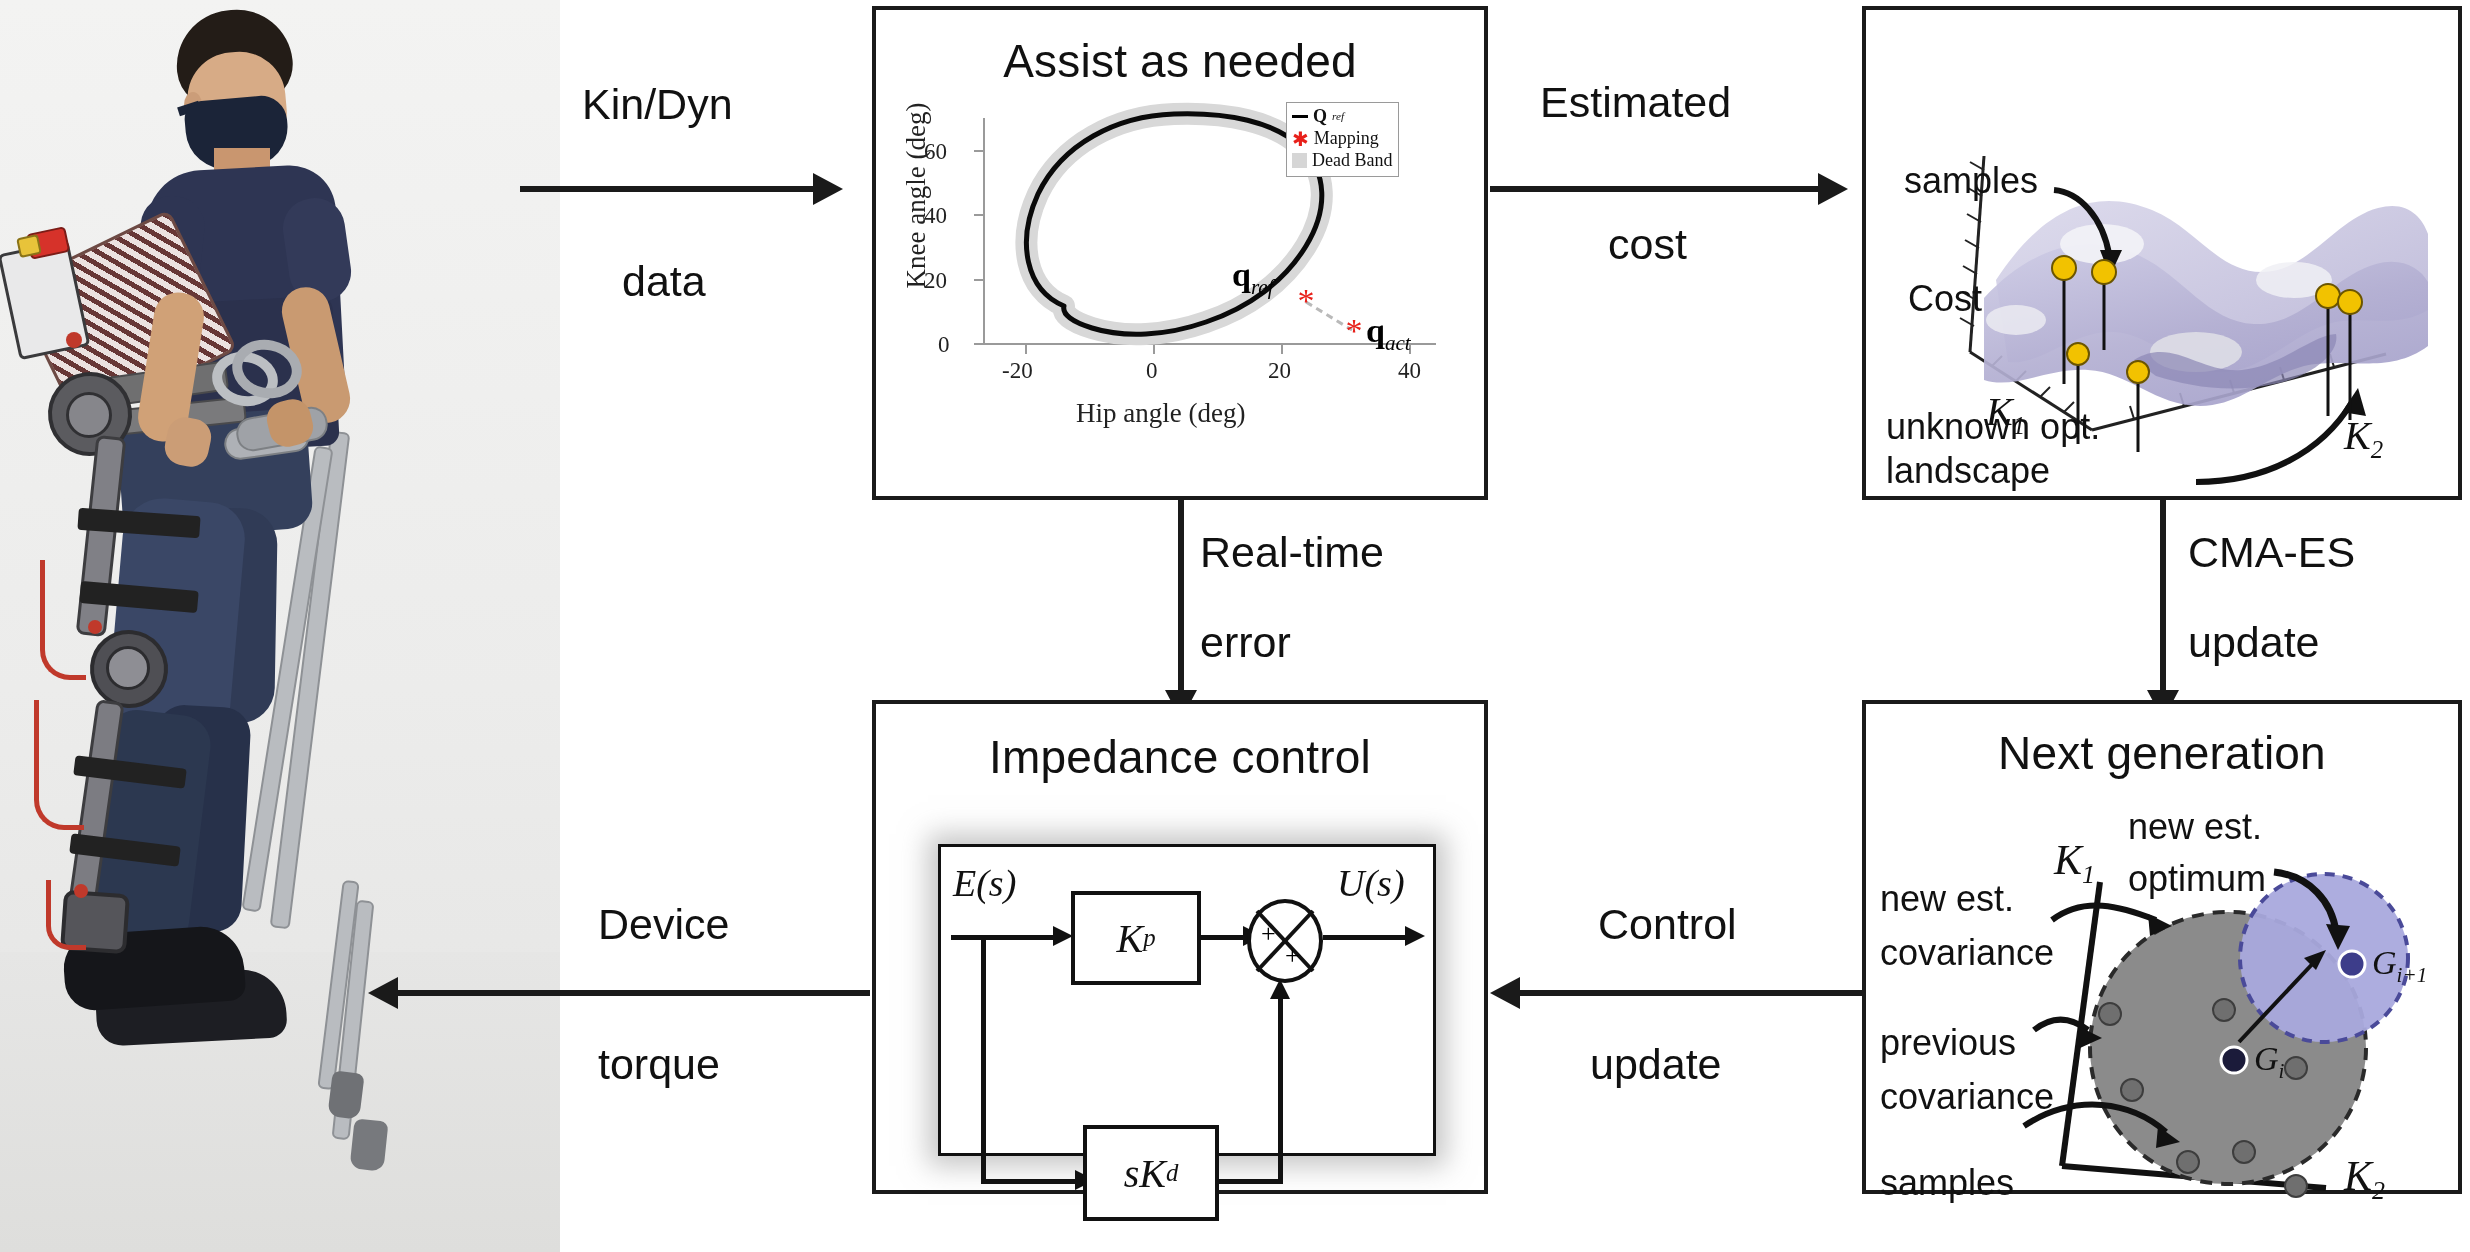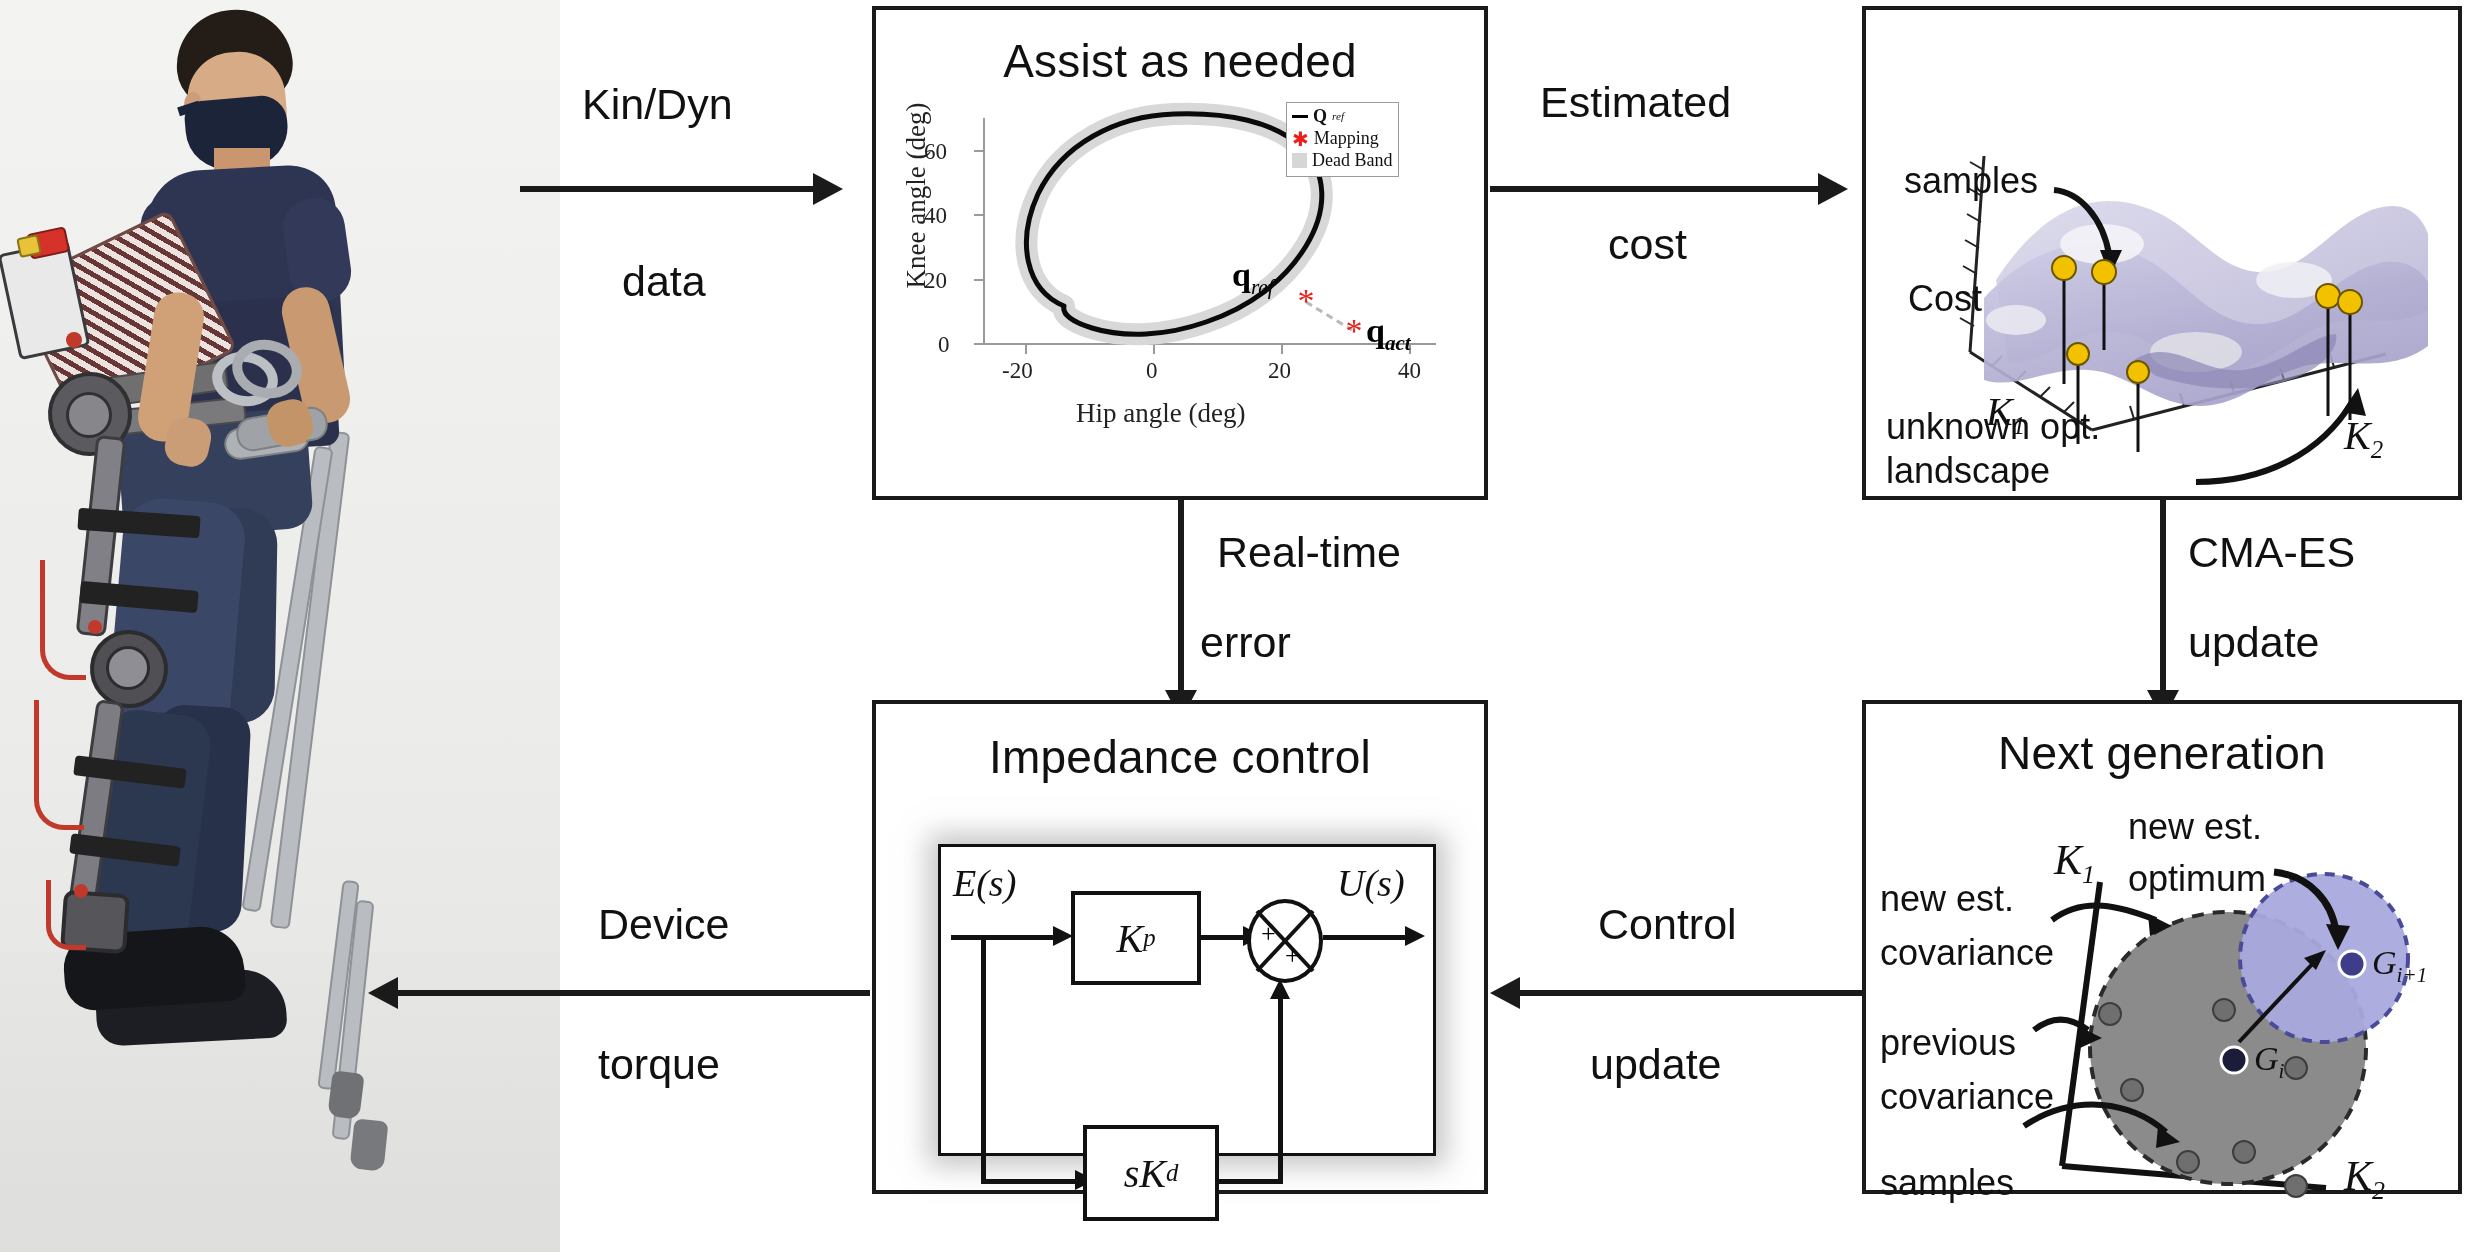--- a/index.html
+++ b/index.html
@@ -306,21 +306,21 @@
           <span class="lg-star">✱</span>
           <span>Mapping</span>
         </div>
         <div class="legend-row">
           <span class="lg-patch"></span>
           <span>Dead Band</span>
         </div>
       </div>
 
       <div class="qlabel" style="left:356px; top:246px; font-size:34px; font-weight:bold;"><span>q</span><span class="sub" style="font-weight:normal">ref</span></div>
-      <div class="qlabel" style="left:490px; top:302px; font-size:34px; font-weight:bold;"><span>q</span><span class="sub" style="font-weight:bold">act</span></div>
+      <div class="qlabel" style="left:490px; top:302px; font-size:34px; font-weight:bold;"><span>q</span><span class="sub" style="font-weight:normal">act</span></div>
     </div>
   </div>
 
   <div class="arrow-label" style="left:1540px; top:78px;">Estimated</div>
   <div class="arrow-label" style="left:1608px; top:220px;">cost</div>
   <div class="arrow-line" style="left:1490px; top:186px; width:330px; height:6px;"></div>
   <div class="arrow-head ah-right" style="left:1818px; top:173px;"></div>
 
   <div class="panel" style="left:1862px; top:6px; width:600px; height:494px;">
 
@@ -410,21 +410,21 @@
     <div class="cost-lbl" style="left:38px; top:150px;">samples</div>
     <div class="cost-lbl" style="left:42px; top:268px;">Cost</div>
     <div class="ng-math" style="left:120px; top:378px; font-size:40px;"><span>K</span><span class="sub">1</span></div>
     <div class="ng-math" style="left:478px; top:402px; font-size:40px;"><span>K</span><span class="sub">2</span></div>
     <div class="cost-lbl" style="left:20px; top:396px;">unknown opt.</div>
     <div class="cost-lbl" style="left:20px; top:440px;">landscape</div>
   </div>
 
   <div class="arrow-line" style="left:1178px; top:500px; width:6px; height:208px;"></div>
   <div class="arrow-head ah-down" style="left:1165px; top:690px;"></div>
-  <div class="arrow-label" style="left:1200px; top:528px;margin-left:17px;">Real-time</div>
+  <div class="arrow-label" style="left:1200px; top:528px;">Real-time</div>
   <div class="arrow-label" style="left:1200px; top:618px;">error</div>
 
   <div class="arrow-line" style="left:2160px; top:500px; width:6px; height:208px;"></div>
   <div class="arrow-head ah-down" style="left:2147px; top:690px;"></div>
   <div class="arrow-label" style="left:2188px; top:528px;">CMA-ES</div>
   <div class="arrow-label" style="left:2188px; top:618px;">update</div>
 
   <div class="panel" style="left:872px; top:700px; width:616px; height:494px;">
     <div class="panel-title" style="margin-top:26px;">Impedance control</div>
 

